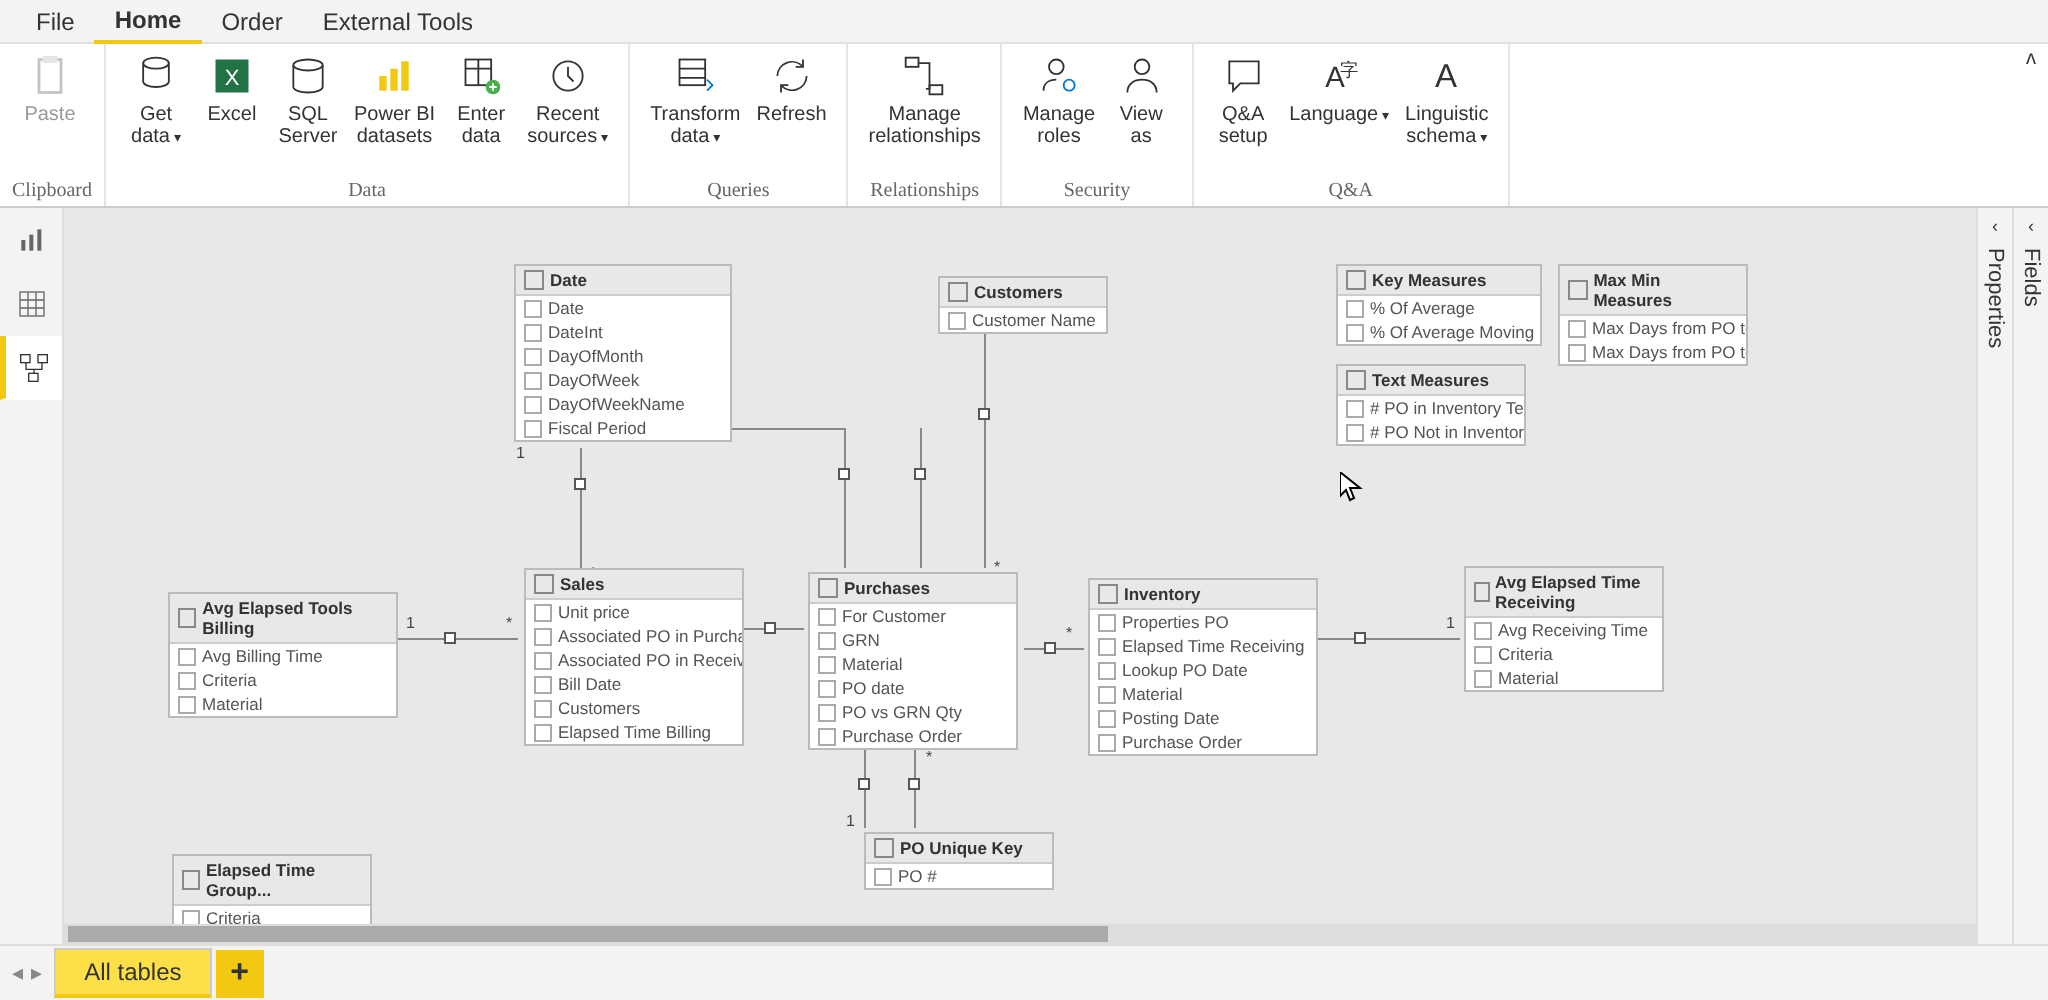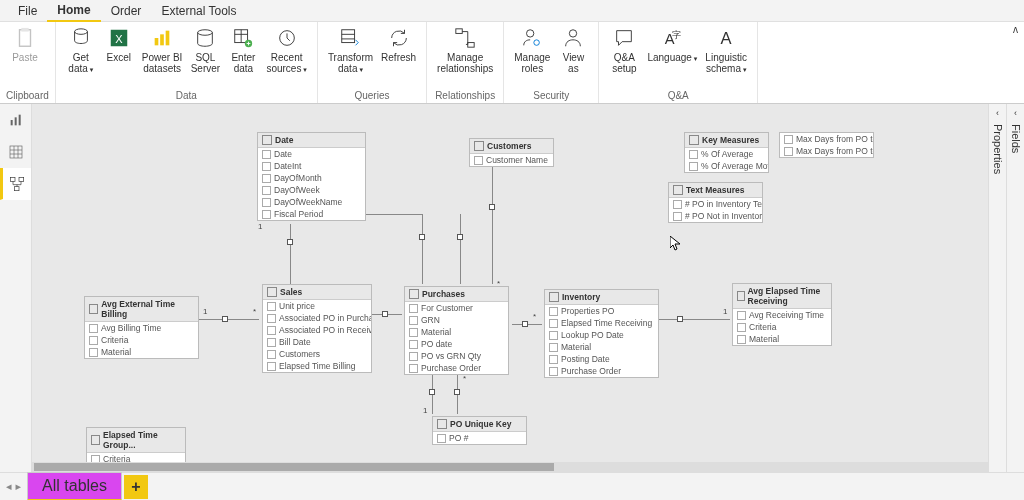--- a/index.html
+++ b/index.html
@@ -10,21 +10,21 @@
 .ribbon { height: 82px; background: #fff; display: flex; border-bottom: 1px solid #ccc; position: relative; }
 .ribbon-group { display: flex; flex-direction: column; border-right: 1px solid #e5e5e5; padding: 2px 6px 0; }
 .ribbon-buttons { display: flex; flex: 1; }
 .ribbon-btn { display: flex; flex-direction: column; align-items: center; justify-content: flex-start; padding: 2px 4px; cursor: pointer; min-width: 38px; text-align: center; font-size: 10px; line-height: 11px; }
 .ribbon-btn .ico { width: 24px; height: 24px; display: flex; align-items: center; justify-content: center; margin-bottom: 2px; }
 .ribbon-btn .ico svg { width: 22px; height: 22px; }
 .ribbon-btn.small { flex-direction: row; justify-content: flex-start; min-width: auto; padding: 1px 2px; font-size: 10px; height: 18px; align-items: center; }
 .ribbon-btn.small .ico { width: 14px; height: 14px; margin: 0 3px 0 0; }
 .ribbon-btn.small .ico svg { width: 14px; height: 14px; }
 .paste-col { display: flex; flex-direction: column; }
-.group-label { text-align: center; font-size: 10px; color: #666; padding: 1px 0 2px; }
+.group-label { text-align: center; font-size: 10px; color: #666; padding: 1px 0 2px; font-family: Liberation Serif, serif; }
 .collapse-caret { position: absolute; right: 6px; top: 2px; cursor: pointer; font-size: 10px; }
 .main { display: flex; height: calc(500px - 22px - 82px - 28px); position: relative; }
 .left-rail { width: 32px; background: #f3f3f3; border-right: 1px solid #ddd; display: flex; flex-direction: column; }
 .rail-btn { height: 32px; display: flex; align-items: center; justify-content: center; cursor: pointer; border-bottom: 1px solid transparent; }
 .rail-btn.sel { background: #fff; border-left: 3px solid #f2c811; }
 .rail-btn svg { width: 16px; height: 16px; }
 .canvas-wrap { flex: 1; position: relative; overflow: hidden; background: #e8e8e8; }
 .canvas { position: absolute; left: 0; top: 0; width: 980px; height: 480px; }
 .table-box { position: absolute; background: #fff; border: 1px solid #bbb; font-size: 8.5px; }
 .table-head { background: #e8e8e8; border-bottom: 1px solid #ccc; padding: 2px 4px; font-weight: 600; display: flex; align-items: center; }
@@ -35,21 +35,21 @@
 .rel-line { position: absolute; background: #888; }
 .rel-end { position: absolute; font-size: 8px; color: #444; background: #e8e8e8; padding: 0 1px; }
 .rel-node { position: absolute; width: 6px; height: 6px; background: #fff; border: 1px solid #555; }
 .scroll-h { position: absolute; bottom: 0; left: 0; right: 0; height: 10px; background: #ddd; }
 .scroll-thumb { position: absolute; height: 8px; top: 1px; background: #aaa; }
 .right-pane { width: 18px; background: #f3f3f3; border-left: 1px solid #ddd; display: flex; align-items: flex-start; justify-content: center; padding-top: 20px; cursor: pointer; }
 .right-pane span { writing-mode: vertical-rl; font-size: 11px; color: #333; }
 .right-pane .chev { position: absolute; top: 4px; font-size: 9px; }
 .footer { height: 28px; background: #f3f3f3; border-top: 1px solid #ddd; display: flex; align-items: center; padding: 0 6px; }
 .footer .nav { display: flex; gap: 4px; margin-right: 6px; color: #888; }
-.footer .tab { background: #d946ef; border: 1px solid #ccc; border-bottom: 2px solid #f2c811; padding: 4px 14px; font-size: 16px; cursor: pointer; text-align: right; }
+.footer .tab { background: #fde047; border: 1px solid #ccc; border-bottom: 2px solid #f2c811; padding: 4px 14px; font-size: 12px; cursor: pointer; text-align: right; }
 .footer .add { width: 24px; height: 24px; background: #f2c811; display: flex; align-items: center; justify-content: center; font-size: 16px; font-weight: bold; cursor: pointer; margin-left: 2px; }
 .cursor { position: absolute; width: 12px; height: 16px; pointer-events: none; }
 .dd::after { content: " \25BE"; font-size: 7px; }
 </style>
 </head>
 <body>
 
 <div class="menubar">
   <span>File</span>
   <span class="active">Home</span>
@@ -90,35 +90,35 @@
             <svg viewBox="0 0 24 24">
               <rect x="3" y="3" width="18" height="18" fill="#217346"></rect>
               <text x="12" y="17" text-anchor="middle" fill="#fff" font-size="12">X</text>
             </svg>
           </div>
           <span>Excel</span>
         </div>
       <div class="ribbon-btn">
           <div class="ico">
             <svg viewBox="0 0 24 24">
+              <ellipse cx="12" cy="6" rx="8" ry="3" fill="none" stroke="#333"></ellipse>
+              <path d="M4 6v12c0 1.6 3.5 3 8 3s8-1.4 8-3V6" fill="none" stroke="#333"></path>
+            </svg>
+          </div>
+          <span>SQL<br>Server</span>
+        </div>
+      <div class="ribbon-btn">
+          <div class="ico">
+            <svg viewBox="0 0 24 24">
               <rect x="4" y="12" width="4" height="8" fill="#f2c811"></rect>
               <rect x="10" y="8" width="4" height="12" fill="#f2c811"></rect>
               <rect x="16" y="4" width="4" height="16" fill="#f2c811"></rect>
             </svg>
           </div>
           <span>Power BI<br>datasets</span>
-        </div>
-      <div class="ribbon-btn">
-          <div class="ico">
-            <svg viewBox="0 0 24 24">
-              <ellipse cx="12" cy="6" rx="8" ry="3" fill="none" stroke="#333"></ellipse>
-              <path d="M4 6v12c0 1.6 3.5 3 8 3s8-1.4 8-3V6" fill="none" stroke="#333"></path>
-            </svg>
-          </div>
-          <span>SQL<br>Server</span>
         </div>
       <div class="ribbon-btn">
           <div class="ico">
             <svg viewBox="0 0 24 24">
               <rect x="3" y="3" width="14" height="14" fill="none" stroke="#333"></rect>
               <path d="M3 8h14M10 3v14" stroke="#333"></path>
               <circle cx="18" cy="18" r="4" fill="#4caf50"></circle>
               <path d="M18 16v4M16 18h4" stroke="#fff"></path>
             </svg>
           </div>
@@ -321,45 +321,46 @@
           </div>
       </div>
 
       <div class="table-box" style="left:437px;top:34px;width:85px">
         <div class="table-head">Customers</div>
         <div class="table-body" id="tb-customers">
             <div class="field-row">Customer Name</div>
           </div>
       </div>
 
-      <div class="table-box" style="left:652px;top:28px;width:85px">
+      <div class="table-box" style="left:636px;top:28px;width:103px">
         <div class="table-head">Key Measures</div>
         <div class="table-body" id="tb-keymeasures">
             <div class="field-row">% Of Average</div>
             <div class="field-row">% Of Average Moving</div>
           </div>
       </div>
 
       <div class="table-box" style="left:747px;top:28px;width:95px">
+        <div class="table-head">Max Min Measures</div>
         <div class="table-body" id="tb-maxmin">
             <div class="field-row">Max Days from PO to ...</div>
             <div class="field-row">Max Days from PO to ...</div>
           </div>
       </div>
 
       <div class="table-box" style="left:636px;top:78px;width:95px">
         <div class="table-head">Text Measures</div>
         <div class="table-body" id="tb-textmeasures">
             <div class="field-row"># PO in Inventory Text</div>
             <div class="field-row"># PO Not in Inventory ...</div>
           </div>
       </div>
 
       <div class="table-box" style="left:52px;top:192px;width:115px">
-        <div class="table-head">Avg External Time Billing</div>
+        <div class="table-head">Avg Elapsed Tools Billing</div>
         <div class="table-body" id="tb-avgbilling">
             <div class="field-row">Avg Billing Time</div>
             <div class="field-row">Criteria</div>
             <div class="field-row">Material</div>
           </div>
       </div>
 
       <div class="table-box" style="left:230px;top:180px;width:110px">
         <div class="table-head">Sales</div>
         <div class="table-body" id="tb-sales">

